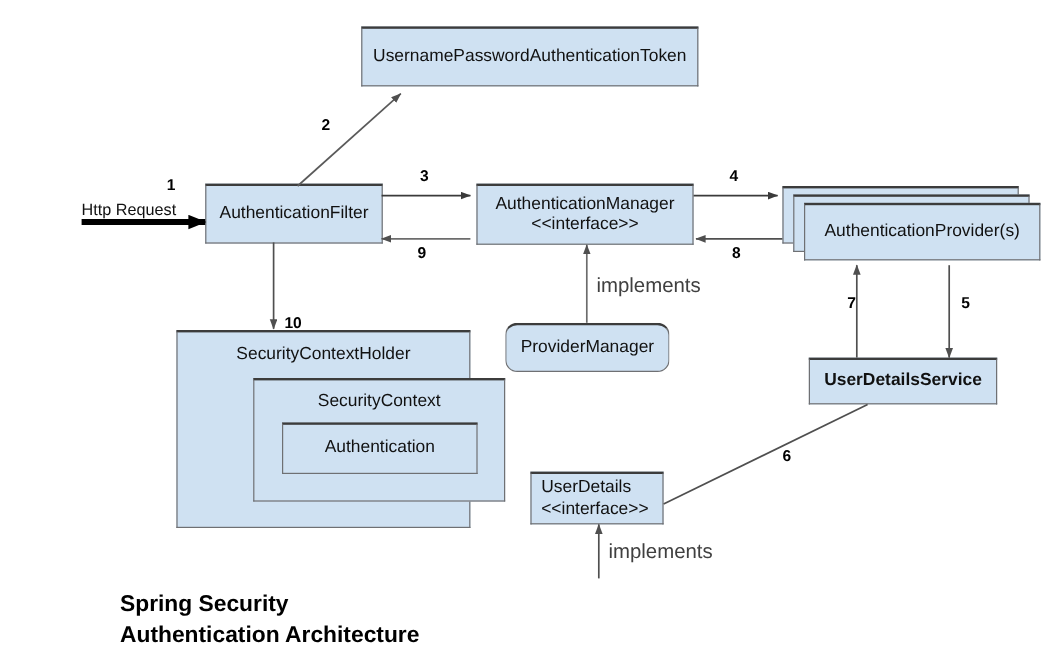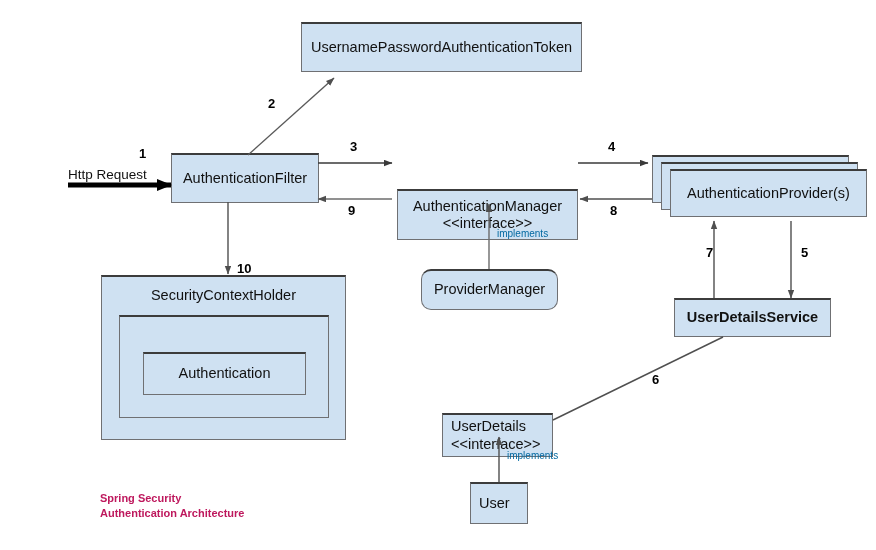--- a/index.html
+++ b/index.html
@@ -35,20 +35,21 @@
   }
   .node.stacked-shadow {
     z-index: 1;
   }
   .node.top-layer {
     z-index: 3;
   }
   .node.container-box {
     display: block;
     padding: 11px;
+    margin-left: 46px;
   }
   .container-title {
     position: absolute;
     left: 0;
     right: 0;
     text-align: center;
     font-size: 14.5px;
     color: #111111;
   }
   .node-label-left {
@@ -60,36 +61,36 @@
   }
   .edge-num {
     position: absolute;
     font-size: 13px;
     font-weight: bold;
     color: #000000;
     white-space: nowrap;
   }
   .edge-text {
     position: absolute;
-    font-size: 10px;
-    color: #0369a1;
+    font-size: 17px;
+    color: #404040;
     white-space: nowrap;
   }
   .plain-text {
     position: absolute;
     font-size: 13.5px;
     color: #111111;
     white-space: nowrap;
   }
   .diagram-title {
     position: absolute;
-    font-size: 11px;
+    font-size: 19px;
     font-weight: bold;
     line-height: 1.35;
-    color: #be185d;
+    color: #000000;
     white-space: pre-line;
   }
   svg.edges {
     position: absolute;
     left: 0;
     top: 0;
     width: 876px;
     height: 550px;
     z-index: 2;
     pointer-events: none;
@@ -139,52 +140,50 @@
   </svg>
 
   <div class="node" style="left:301px; top:22px; width:281px; height:50px;">
     <span>UsernamePasswordAuthenticationToken</span>
   </div>
 
   <div class="node" style="left:171px; top:153px; width:148px; height:50px;">
     <span>AuthenticationFilter</span>
   </div>
 
-  <div class="node" style="left:397px; top:153px; width:181px; height:51px; white-space:pre-line;margin-top:36px;">
+  <div class="node" style="left:397px; top:153px; width:181px; height:51px; white-space:pre-line;">
     <span style="white-space:pre-line;">AuthenticationManager
 &lt;&lt;interface&gt;&gt;</span>
   </div>
 
   <div class="node stacked-shadow" style="left:652px; top:155px; width:197px; height:48px;"></div>
   <div class="node stacked-shadow" style="left:661px; top:162px; width:197px; height:48px;"></div>
   <div class="node top-layer" style="left:670px; top:169px; width:197px; height:48px;align-items:center;">
     <span>AuthenticationProvider(s)</span>
   </div>
 
   <div class="node" style="left:421px; top:269px; width:137px; height:41px;border-radius:10px;">
     <span>ProviderManager</span>
   </div>
 
   <div class="node" style="left:674px; top:298px; width:157px; height:39px;font-weight:bold;">
     <span>UserDetailsService</span>
   </div>
 
-  <div class="node" style="left:442px; top:413px; width:111px; height:44px; white-space:pre-line;">
+  <div class="node" style="left:442px; top:393px; width:111px; height:44px; white-space:pre-line;">
     <span class="node-label-left" style="white-space:pre-line;">UserDetails
 &lt;&lt;interface&gt;&gt;</span>
   </div>
 
-  <div class="node" style="left:470px; top:482px; width:58px; height:42px;">
-    <span class="node-label-left">User</span>
-  </div>
 
   <div class="node container-box" style="left:101px; top:275px; width:245px; height:165px;">
     <span class="container-title" style="top:10px;">SecurityContextHolder</span>
 
     <div class="node container-box" style="left:17px; top:38px; width:210px; height:103px;">
+      <span class="container-title" style="top:9px;">SecurityContext</span>
 
       <div class="node" style="left:23px; top:35px; width:163px; height:43px;">
         <span>Authentication</span>
       </div>
     </div>
   </div>
 
   <div class="edge-num" style="left:139px; top:146px;">1</div>
   <div class="plain-text" style="left:68px; top:167px;">Http Request</div>
 

